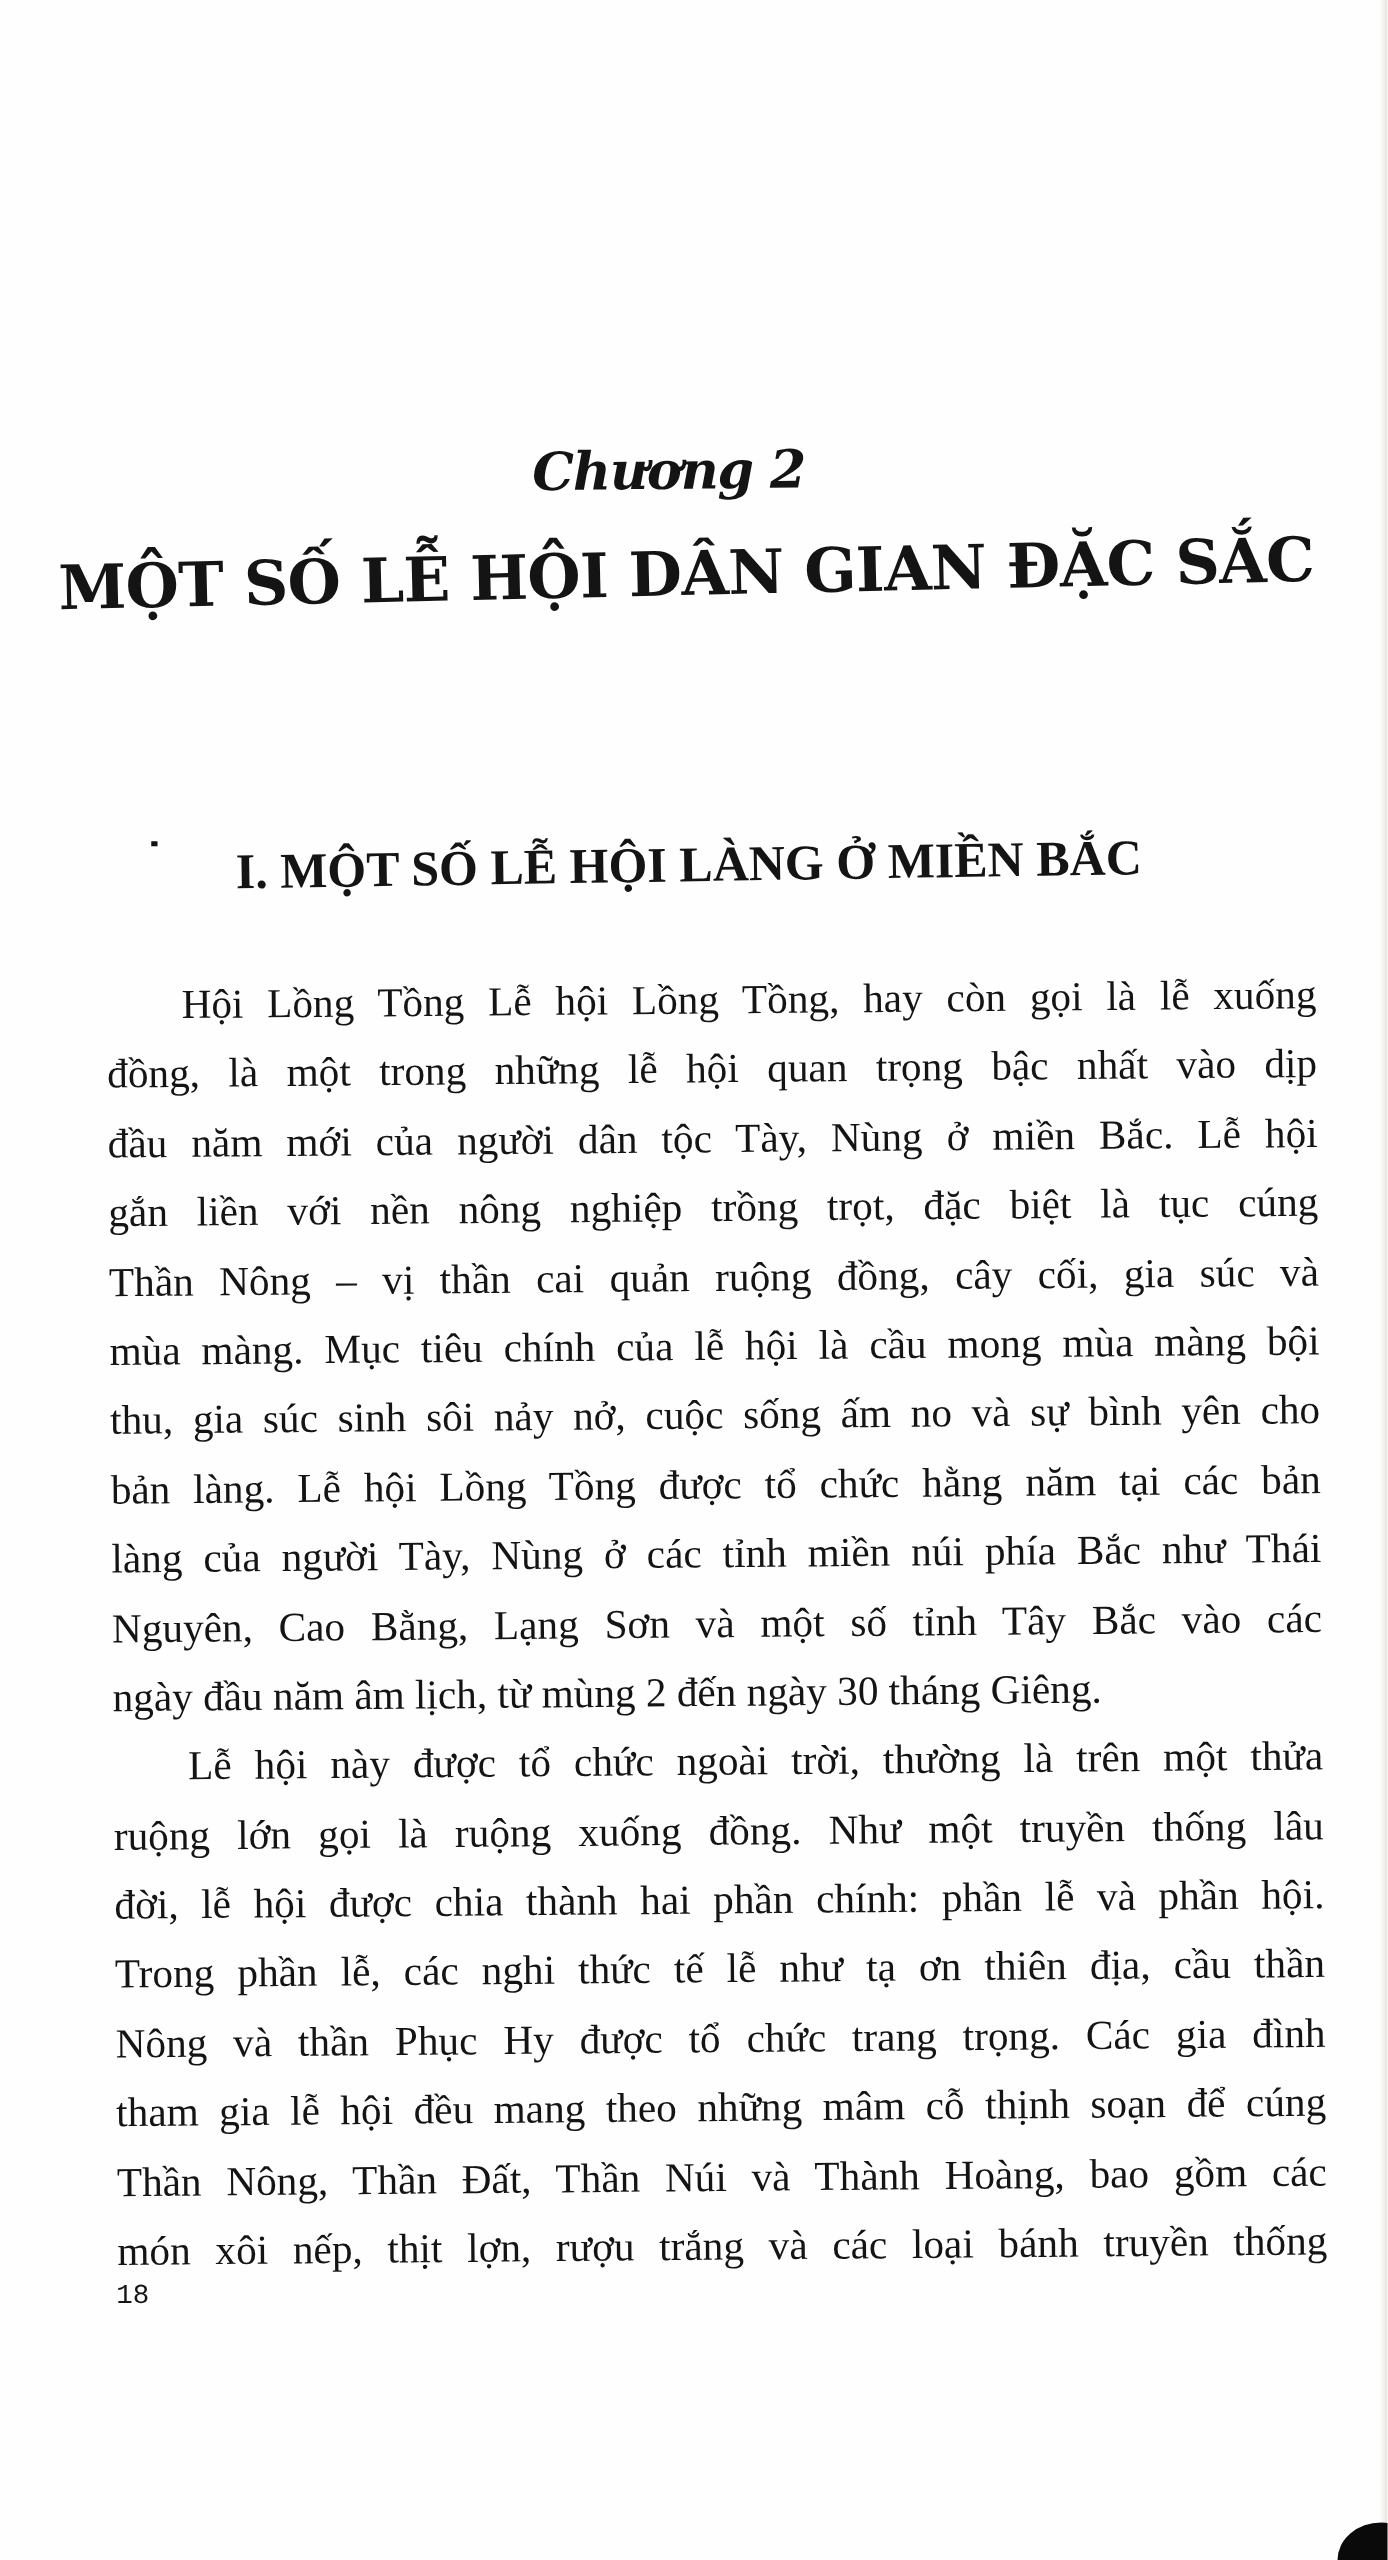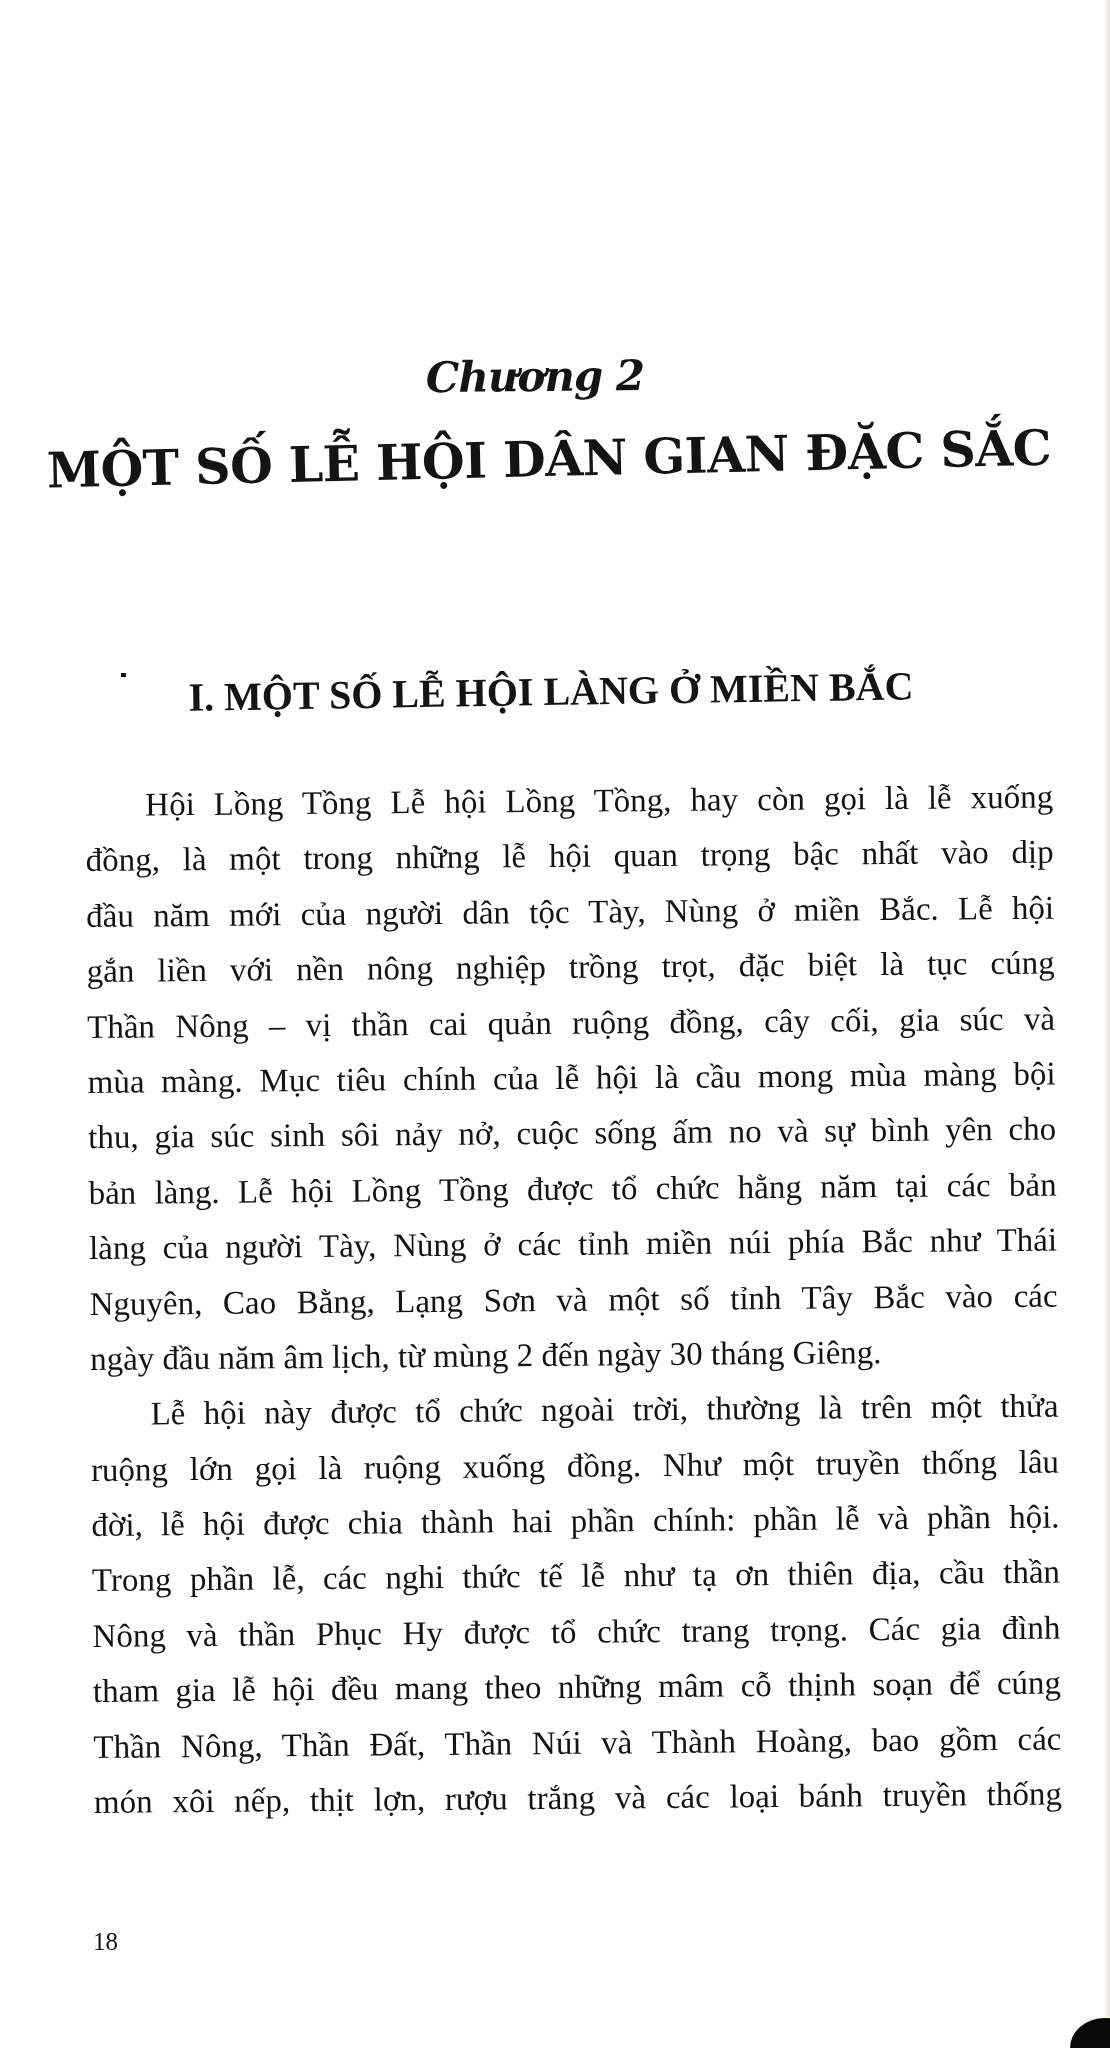--- a/index.html
+++ b/index.html
@@ -102,23 +102,23 @@
       white-space: nowrap;
       text-align: justify;
       text-align-last: justify;
       height: 55.4px;
     }
     .line.indent { padding-left: 60px; }
     .line.last { text-align-last: left; }
     .page-number {
       position: absolute;
       left: 93px;
-      top: 1928px;
-      font-family: Liberation Serif, serif;
-      font-size: 25px;
+      top: 1824px;
+      font-family: Liberation Mono, monospace;
+      font-size: 22px;
     }
   </style>
 </head>
 <body>
 
 <div class="page">
 
   <div class="ghost">
     <div>&nbsp;</div>
       <div>&nbsp;</div>

